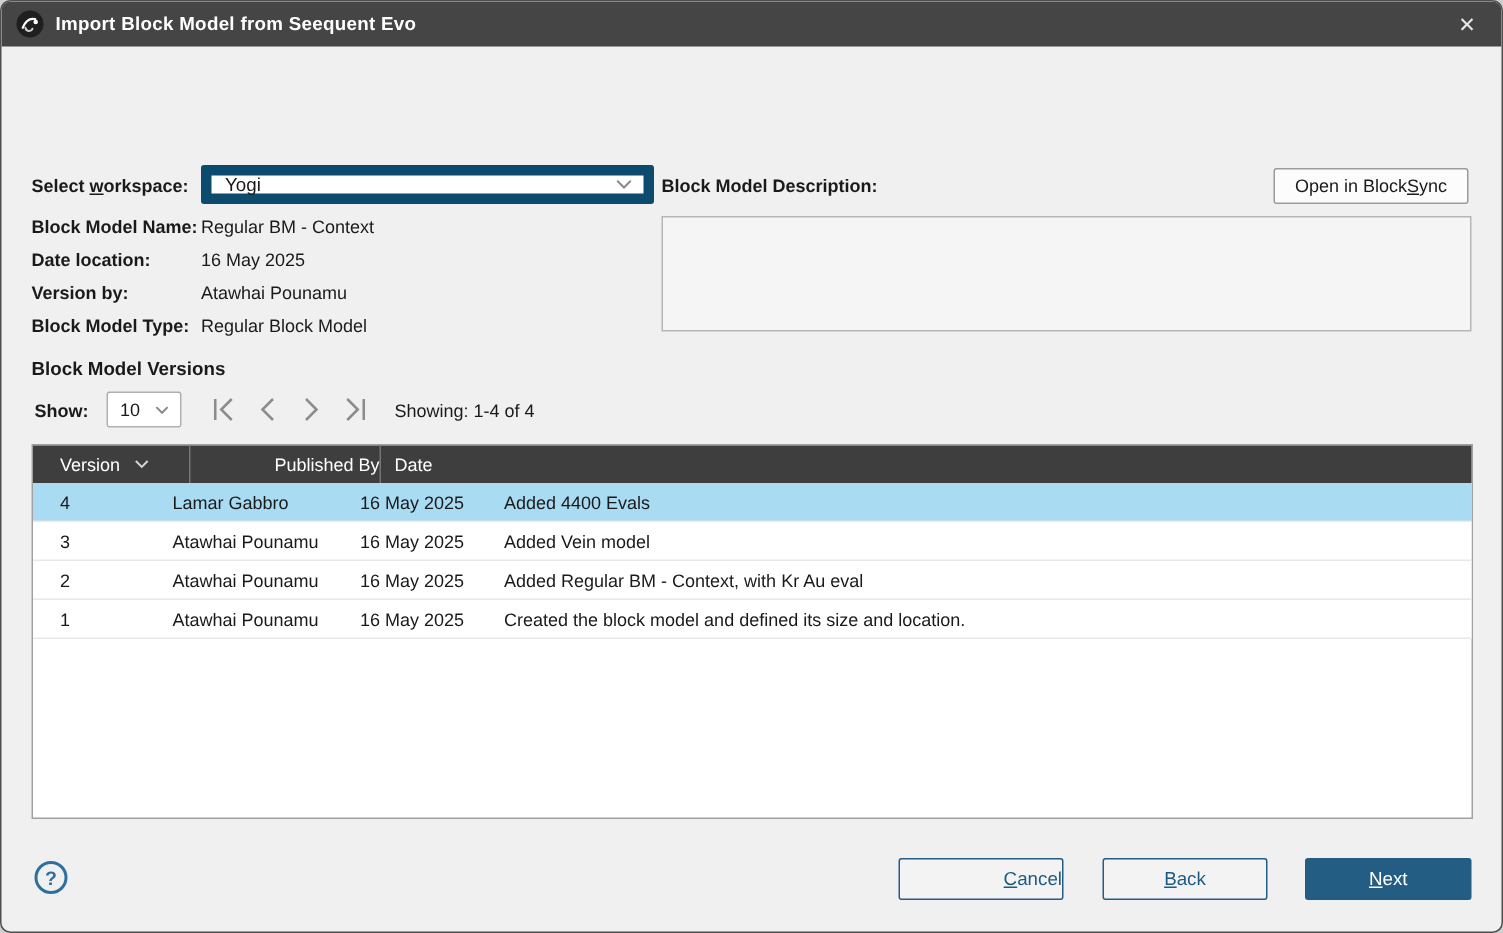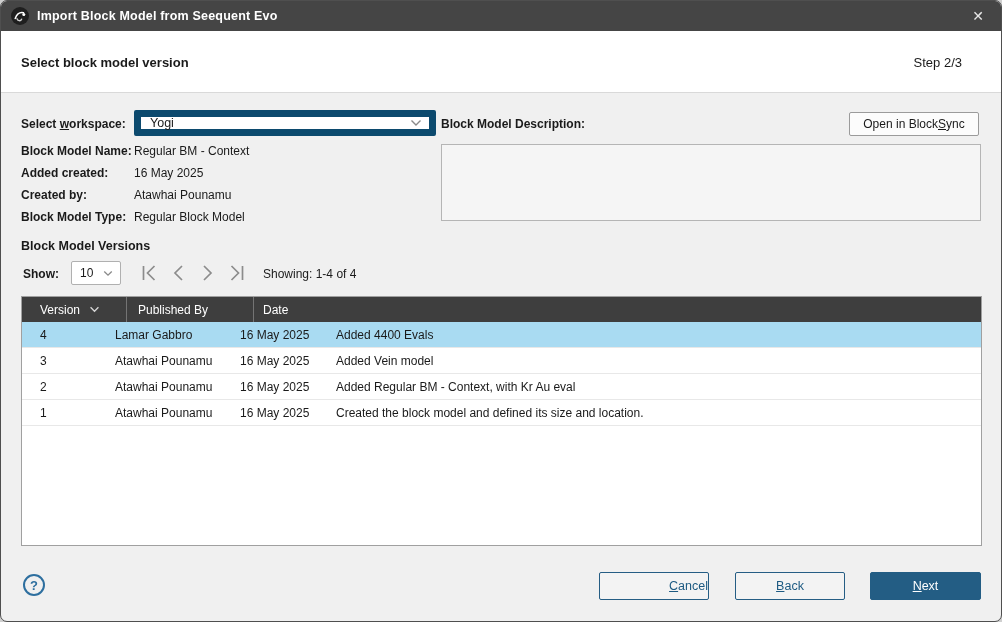--- a/index.html
+++ b/index.html
@@ -66,21 +66,21 @@
   .showing-text{position:absolute;left:262px;top:266px;color:#1a1a1a;}
   
   .table{
     position:absolute;left:20px;top:295px;width:961px;height:250px;box-sizing:border-box;
     background:#ffffff;border:1px solid #a0a0a0;
   }
   .thead{display:flex;height:25px;background:#3e3e3e;color:#ffffff;align-items:stretch;}
   .th{display:flex;align-items:center;box-sizing:border-box;border-right:1px solid #747474;}
   .th:last-child{border-right:none;}
   .th.c0{width:105px;padding-left:18px;}
-  .th.c1{width:127px;padding-left:11px;}
+  .th.c1{width:127px;padding-left:11px;justify-content:flex-end;}
   .th.c2{width:98px;padding-left:9px;}
   .th.c3{flex:1;padding-left:7px;}
   .sort-chev{margin-left:9px;}
   .trow{display:flex;height:25px;align-items:center;border-bottom:1px solid #e8e8e8;background:#ffffff;cursor:pointer;}
   .trow.selected{background:#a9dbf2;}
   .td{box-sizing:border-box;overflow:hidden;white-space:nowrap;}
   .td.c0{width:82px;padding-left:18px;}
   .td.c1{width:127px;padding-left:11px;}
   .td.c2{width:98px;padding-left:9px;}
   .td.c3{flex:1;padding-left:7px;}
@@ -107,38 +107,34 @@
     <svg class="app-icon" viewBox="0 0 20 20">
       <circle cx="10" cy="10" r="9" fill="#1f1f1f"></circle>
       <path d="M5.2 12.5 Q8 5.5 13.5 6.8" stroke="#ffffff" stroke-width="1.5" fill="none" stroke-linecap="round"></path>
       <circle cx="13.8" cy="8.6" r="1.5" fill="#ffffff"></circle>
       <path d="M7 12.6 a2.4 2.4 0 0 0 4.6 .6" stroke="#cfcfcf" stroke-width="1.4" fill="none" stroke-linecap="round"></path>
     </svg>
     <span class="title">Import Block Model from Seequent Evo</span>
     <div class="close-btn">✕</div>
   </div>
 
-  <div class="page-header">
-    <span class="page-title">Select block model version</span>
-    <span class="step-indicator">Step 2/3</span>
-  </div>
 
   <span class="lbl ws-label"><span>Select </span><span class="accel">w</span><span>orkspace:</span></span>
   <div class="ws-select">
     <span class="val">Yogi</span>
     <svg class="chev" width="12" height="8" viewBox="0 0 12 8">
         <path d="M1.5 1.5 L6 6 L10.5 1.5" stroke="#8a8a8a" stroke-width="1.4" fill="none"></path>
       </svg>
   </div>
 
   <span class="lbl detail-label d0">Block Model Name:</span>
   <span class="detail-value d0">Regular BM - Context</span>
-  <span class="lbl detail-label d1">Added created:</span>
+  <span class="lbl detail-label d1">Date location:</span>
   <span class="detail-value d1">16 May 2025</span>
-  <span class="lbl detail-label d2">Created by:</span>
+  <span class="lbl detail-label d2">Version by:</span>
   <span class="detail-value d2">Atawhai Pounamu</span>
   <span class="lbl detail-label d3">Block Model Type:</span>
   <span class="detail-value d3">Regular Block Model</span>
 
   <span class="lbl desc-label">Block Model Description:</span>
   <div class="open-blocksync">
       <span><span>Open in Block</span><span class="accel">S</span><span>ync</span></span>
     </div>
   <div class="desc-box"><span></span></div>
 

